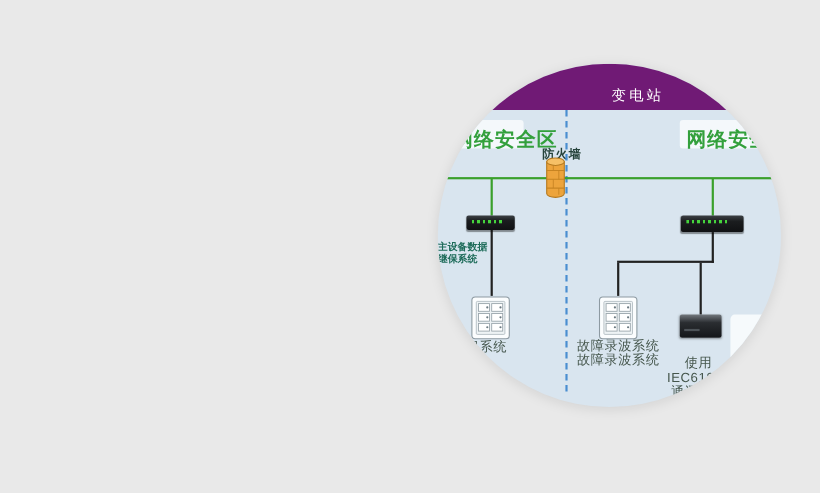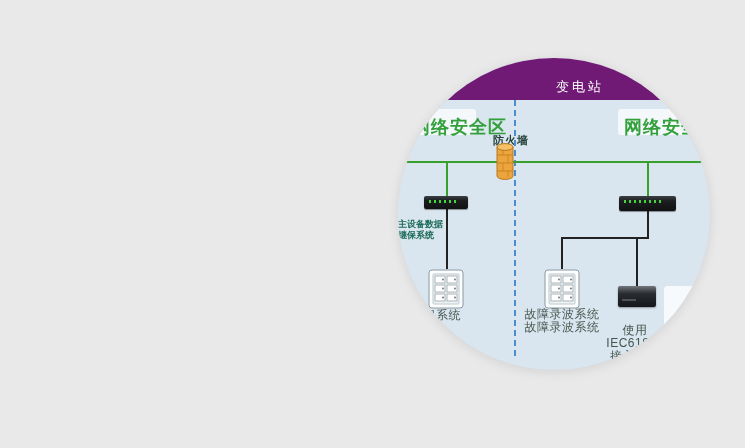--- a/index.html
+++ b/index.html
@@ -157,18 +157,18 @@
 
     <div class="white-chip"></div>
 
     <div class="sys sys-l">继保系统</div>
     <div class="sys sys-m">
       <div>故障录波系统</div>
       <div>故障录波系统</div>
     </div>
     <div class="sys sys-r">
       <div>使用IEC61850</div>
-      <div>接入节点</div>
+      <div>通讯协议</div>
     </div>
 
 
   </div>
 </div>
 
 </body></html>

